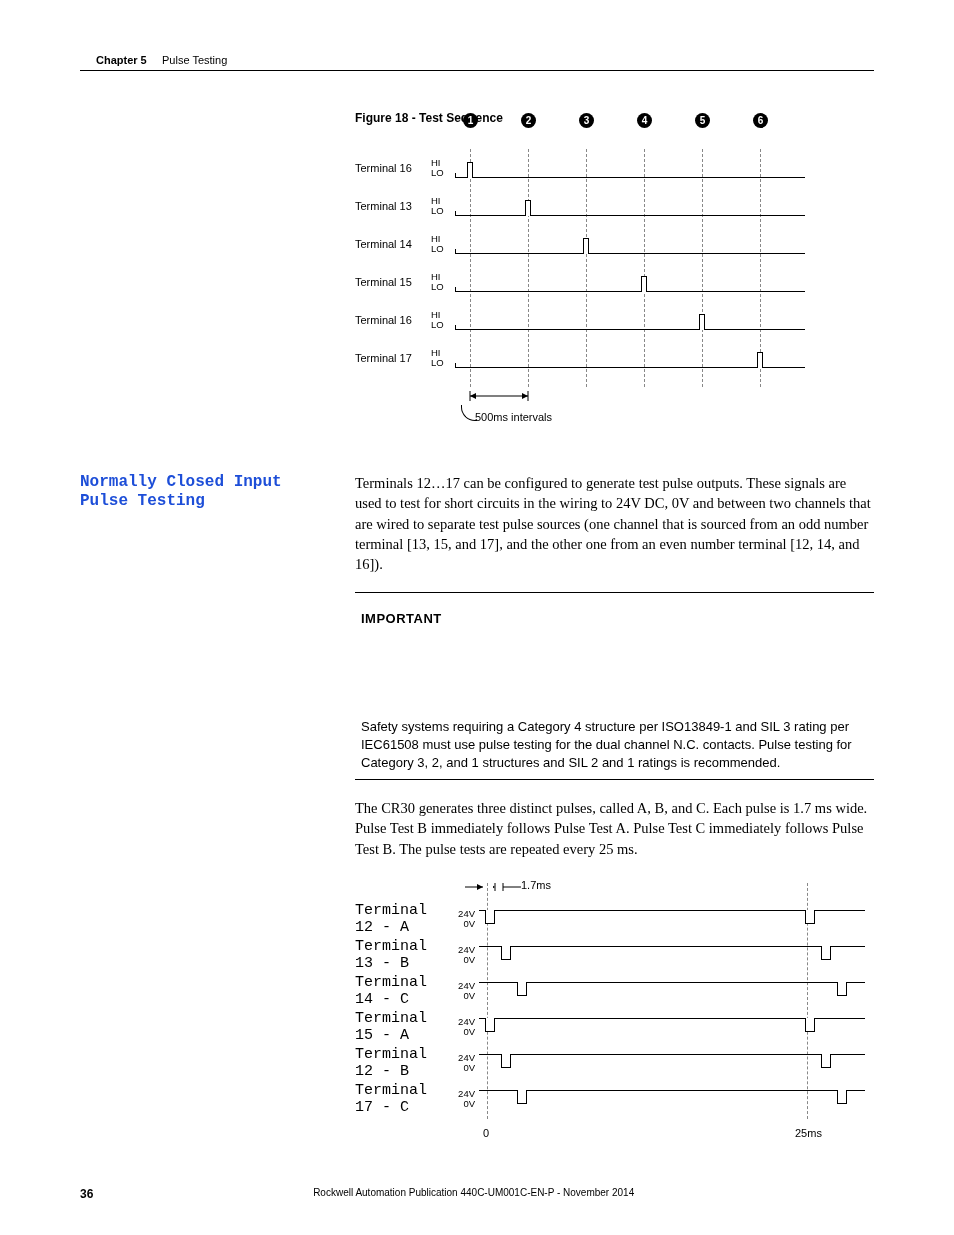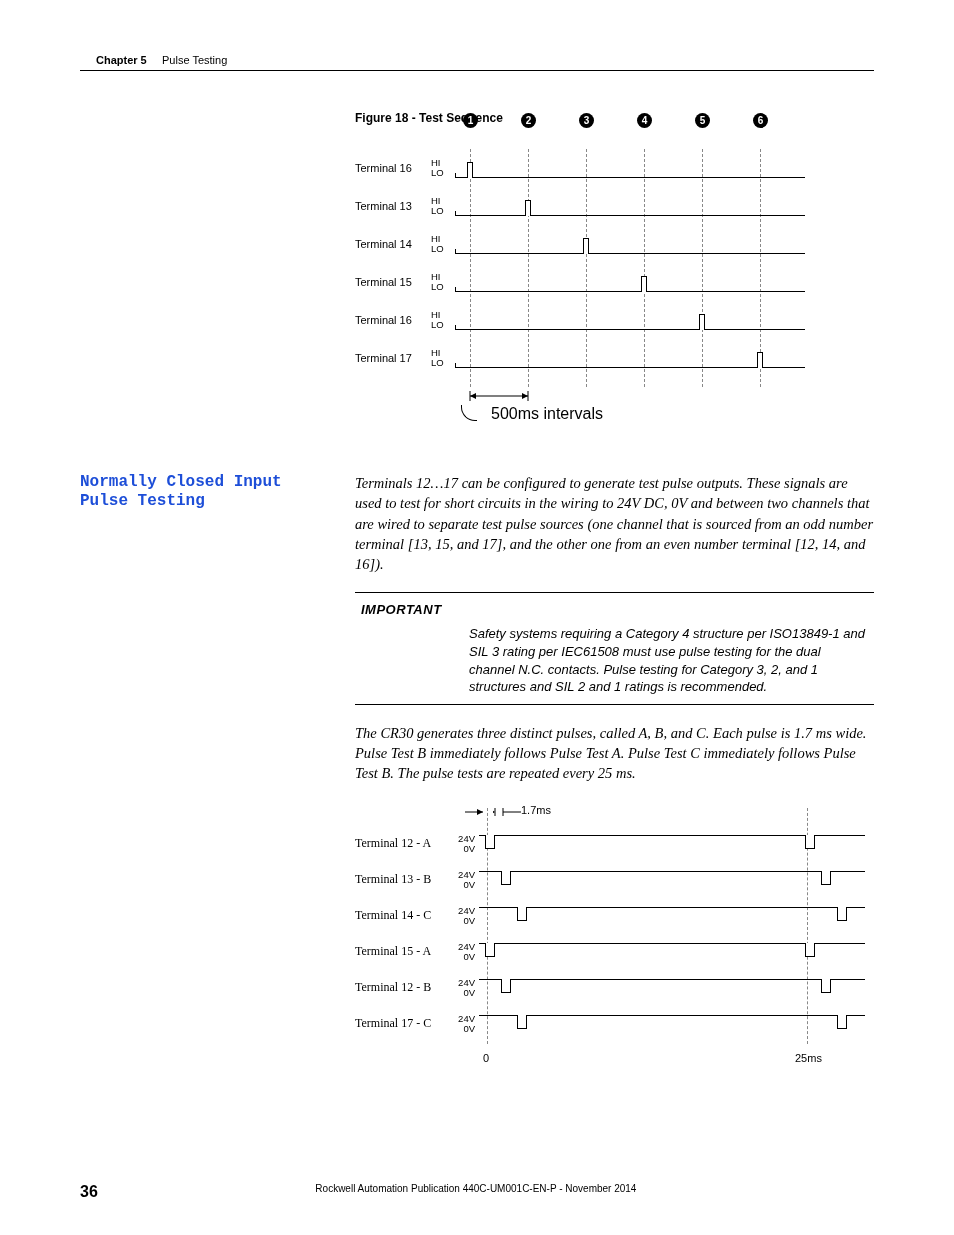--- a/index.html
+++ b/index.html
@@ -37,70 +37,71 @@
   }
   .section-title {
     font-family: Liberation Mono, monospace;
     font-weight: bold;
     font-size: 16px;
     color: #1d4ed8;
     width: 245px;
     flex: 0 0 245px;
     line-height: 1.2;
   }
-  .body-col { flex: 1; font-size: 14.5px; line-height: 1.4; font-style: italic; }
+  .body-col { flex: 1; font-size: 14.5px; line-height: 1.4; }
   .body-col p { margin-bottom: 14px; }
   .important-box {
     border-top: 1.5px solid #000;
     border-bottom: 1.5px solid #000;
-    padding: 8px 6px 8px 6px;
+    padding: 17px 6px 8px 6px;
     margin: 18px 0 18px 0;
     display: flex;
     gap: 20px;
     font-family: Arial, Helvetica, sans-serif;
     font-size: 13px;
+    flex-direction: column;
   }
   .important-box .lab { font-weight: bold; width: 88px; flex: 0 0 88px; letter-spacing: 0.5px; }
-  .important-box .txt { flex: 1; line-height: 1.35; margin-top: 24px; }
+  .important-box .txt { flex: 1; line-height: 1.35; }
   .link { color: #0a3e8a; text-decoration: underline; }
   .footer {
     position: absolute;
     bottom: 34px;
     left: 80px;
     right: 80px;
     font-family: Arial, Helvetica, sans-serif;
     font-size: 10px;
     display: flex;
     justify-content: space-between;
   }
-  .footer .pg { font-weight: bold; font-size: 16px; }
+  .footer .pg { font-weight: bold; font-size: 12px; }
 
   
   .fig-block { margin-left: 275px; margin-top: 40px; }
   .chart18 { position: relative; width: 450px; }
   .chart18-rows { }
   .ch-row { display:flex; align-items:center; height:38px; }
   .ch-row .tlabel { width:76px; font-family:Arial,sans-serif; font-size:11px; text-align:left; }
   .ch-row .hilo { width:24px; font-family:Arial,sans-serif; font-size:9.5px; line-height:10px; }
   .ch-row .wave { flex:1; position:relative; height:28px; }
   .ch-row .wave .baseline { position:absolute; left:0; right:0; bottom:4px; border-top:1.2px solid #000; }
   .ch-row .wave .tick { position:absolute; bottom:4px; width:1px; height:5px; background:#000; }
   .ch-row .wave .pulse { position:absolute; bottom:4px; width:6px; height:16px; border:1.2px solid #000; border-bottom:none; background:#fff; }
   .chart18 .nums { position:absolute; top:-18px; left:100px; right:0; height:18px; }
   .chart18 .num { position:absolute; width:15px; height:15px; border-radius:50%; background:#000; color:#fff; font-family:Arial,sans-serif; font-size:10px; font-weight:bold; text-align:center; line-height:15px; }
   .chart18 .vdash { position:absolute; top:18px; bottom:32px; border-left:1px dashed #888; }
   .chart18 .axis-arrow { position:absolute; bottom:16px; left:100px; right:0; height:14px; }
-  .chart18 .intlabel { position:absolute; bottom:-4px; left:136px; font-family:Arial,sans-serif; font-size:16px; }
+  .chart18 .intlabel { position:absolute; bottom:-4px; left:120px; font-family:Arial,sans-serif; font-size:11px; }
   .curve { position:absolute; width:16px; height:16px; border-left:1.2px solid #000; border-bottom:1.2px solid #000; border-bottom-left-radius:14px; }
 
   
   .fig19 { margin-left:275px; margin-top:10px; }
   .chart19 { position:relative; width:510px; }
   .c19-row { display:flex; align-items:center; height:36px; }
-  .c19-row .tlabel { width:94px; font-family:Liberation Serif, serif; font-size:12px; text-align:left; }
+  .c19-row .tlabel { width:94px; font-family:Liberation Mono, monospace; font-size:15px; text-align:left; }
   .c19-row .hilo { width:26px; font-family:Arial,sans-serif; font-size:9.5px; line-height:10px; text-align:right; }
   .c19-row .wave { flex:1; position:relative; height:26px; margin-left:4px; }
   .c19-row .wave .top { position:absolute; left:0; right:0; top:4px; border-top:1.2px solid #000; }
   .c19-row .wave .notch { position:absolute; top:4px; width:10px; height:14px; border:1.2px solid #000; border-top:none; background:#fff; }
   .chart19 .vdash19 { position:absolute; top:0; bottom:18px; border-left:1px dashed #888; }
   .chart19 .tlab { position:absolute; font-family:Arial,sans-serif; font-size:11px; }
   .chart19 .arr { position:absolute; font-family:Arial,sans-serif; font-size:10px; }
 
 </style>
 </head>

